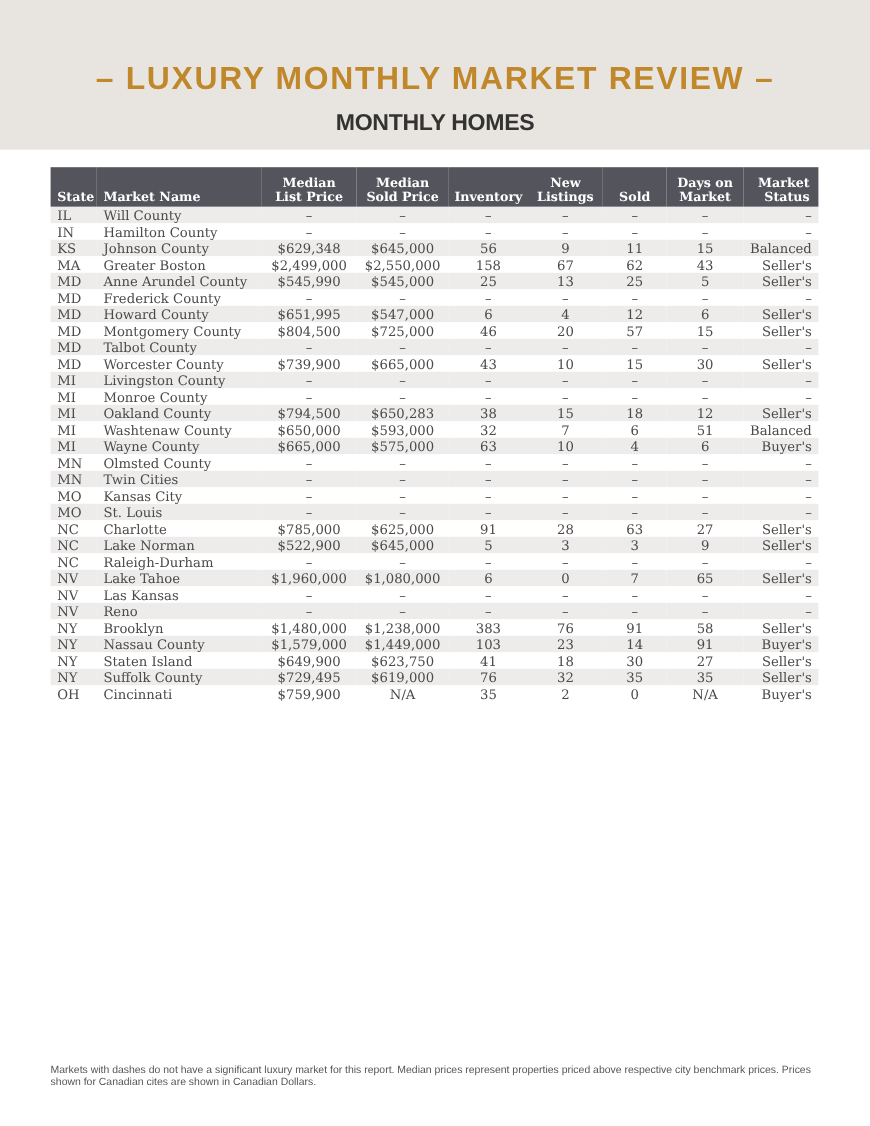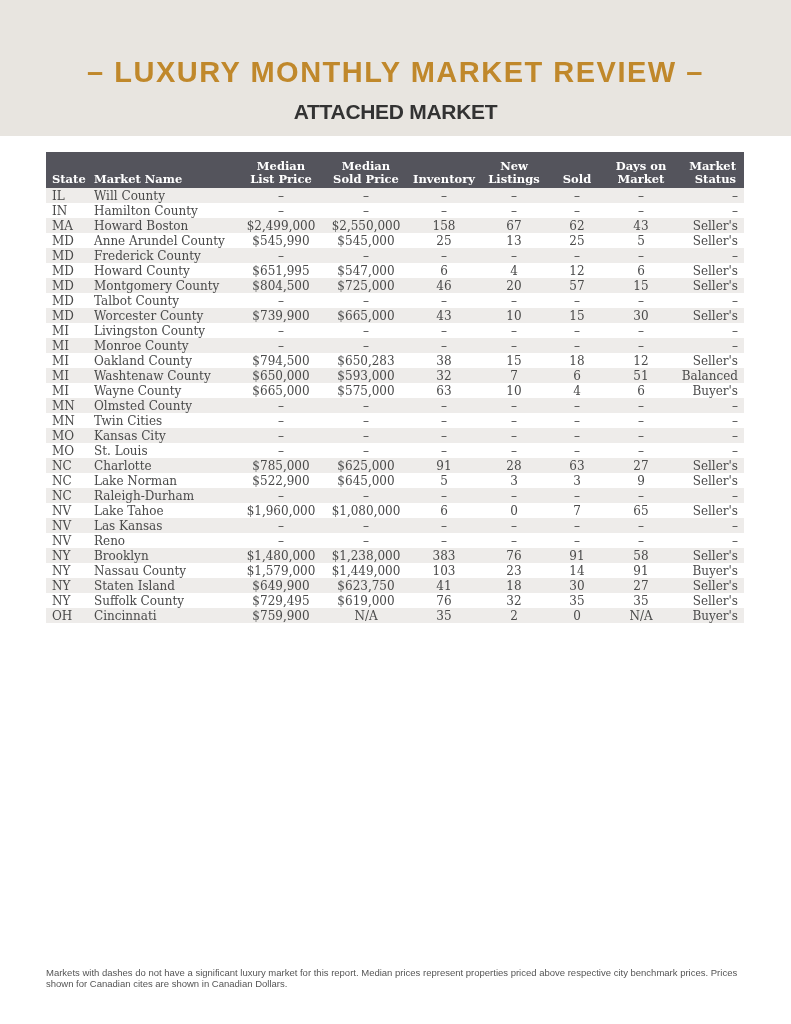--- a/index.html
+++ b/index.html
@@ -44,21 +44,21 @@
     position: absolute; left: 46px; top: 967px; width: 720px;
     font-family: "Liberation Sans", sans-serif; 
     font-size: 9.5px; line-height: 11px; color: #555;
   }
 </style>
 </head>
 <body>
 
 <div class="banner">
   <div class="main-title">– LUXURY MONTHLY MARKET REVIEW –</div>
-  <div class="sub-title">ATTACHED MARKET</div>
+  <div class="sub-title">MONTHLY HOMES</div>
 </div>
 
 <table class="market">
   <colgroup>
     <col style="width:42px">
     <col style="width:150px">
     <col style="width:86px">
     <col style="width:84px">
     <col style="width:72px">
     <col style="width:68px">
@@ -123,22 +123,33 @@
         <td class="left">Hamilton County</td>
         <td>–</td>
         <td>–</td>
         <td>–</td>
         <td>–</td>
         <td>–</td>
         <td>–</td>
         <td class="status">–</td>
       </tr>
       <tr>
+        <td class="left">KS</td>
+        <td class="left">Johnson County</td>
+        <td>$629,348</td>
+        <td>$645,000</td>
+        <td>56</td>
+        <td>9</td>
+        <td>11</td>
+        <td>15</td>
+        <td class="status">Balanced</td>
+      </tr>
+      <tr>
         <td class="left">MA</td>
-        <td class="left">Howard Boston</td>
+        <td class="left">Greater Boston</td>
         <td>$2,499,000</td>
         <td>$2,550,000</td>
         <td>158</td>
         <td>67</td>
         <td>62</td>
         <td>43</td>
         <td class="status">Seller's</td>
       </tr>
       <tr>
         <td class="left">MD</td>

